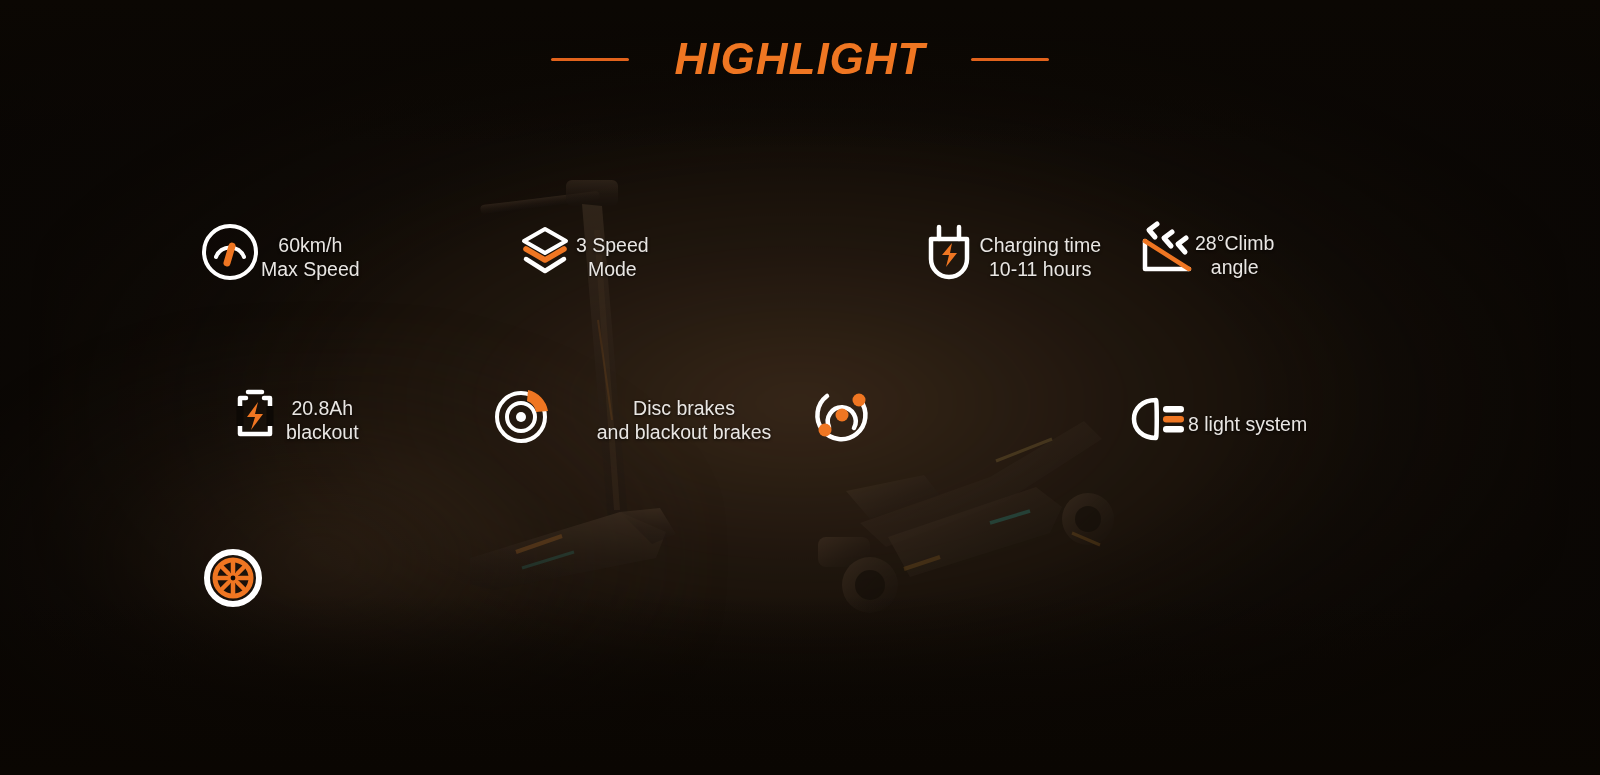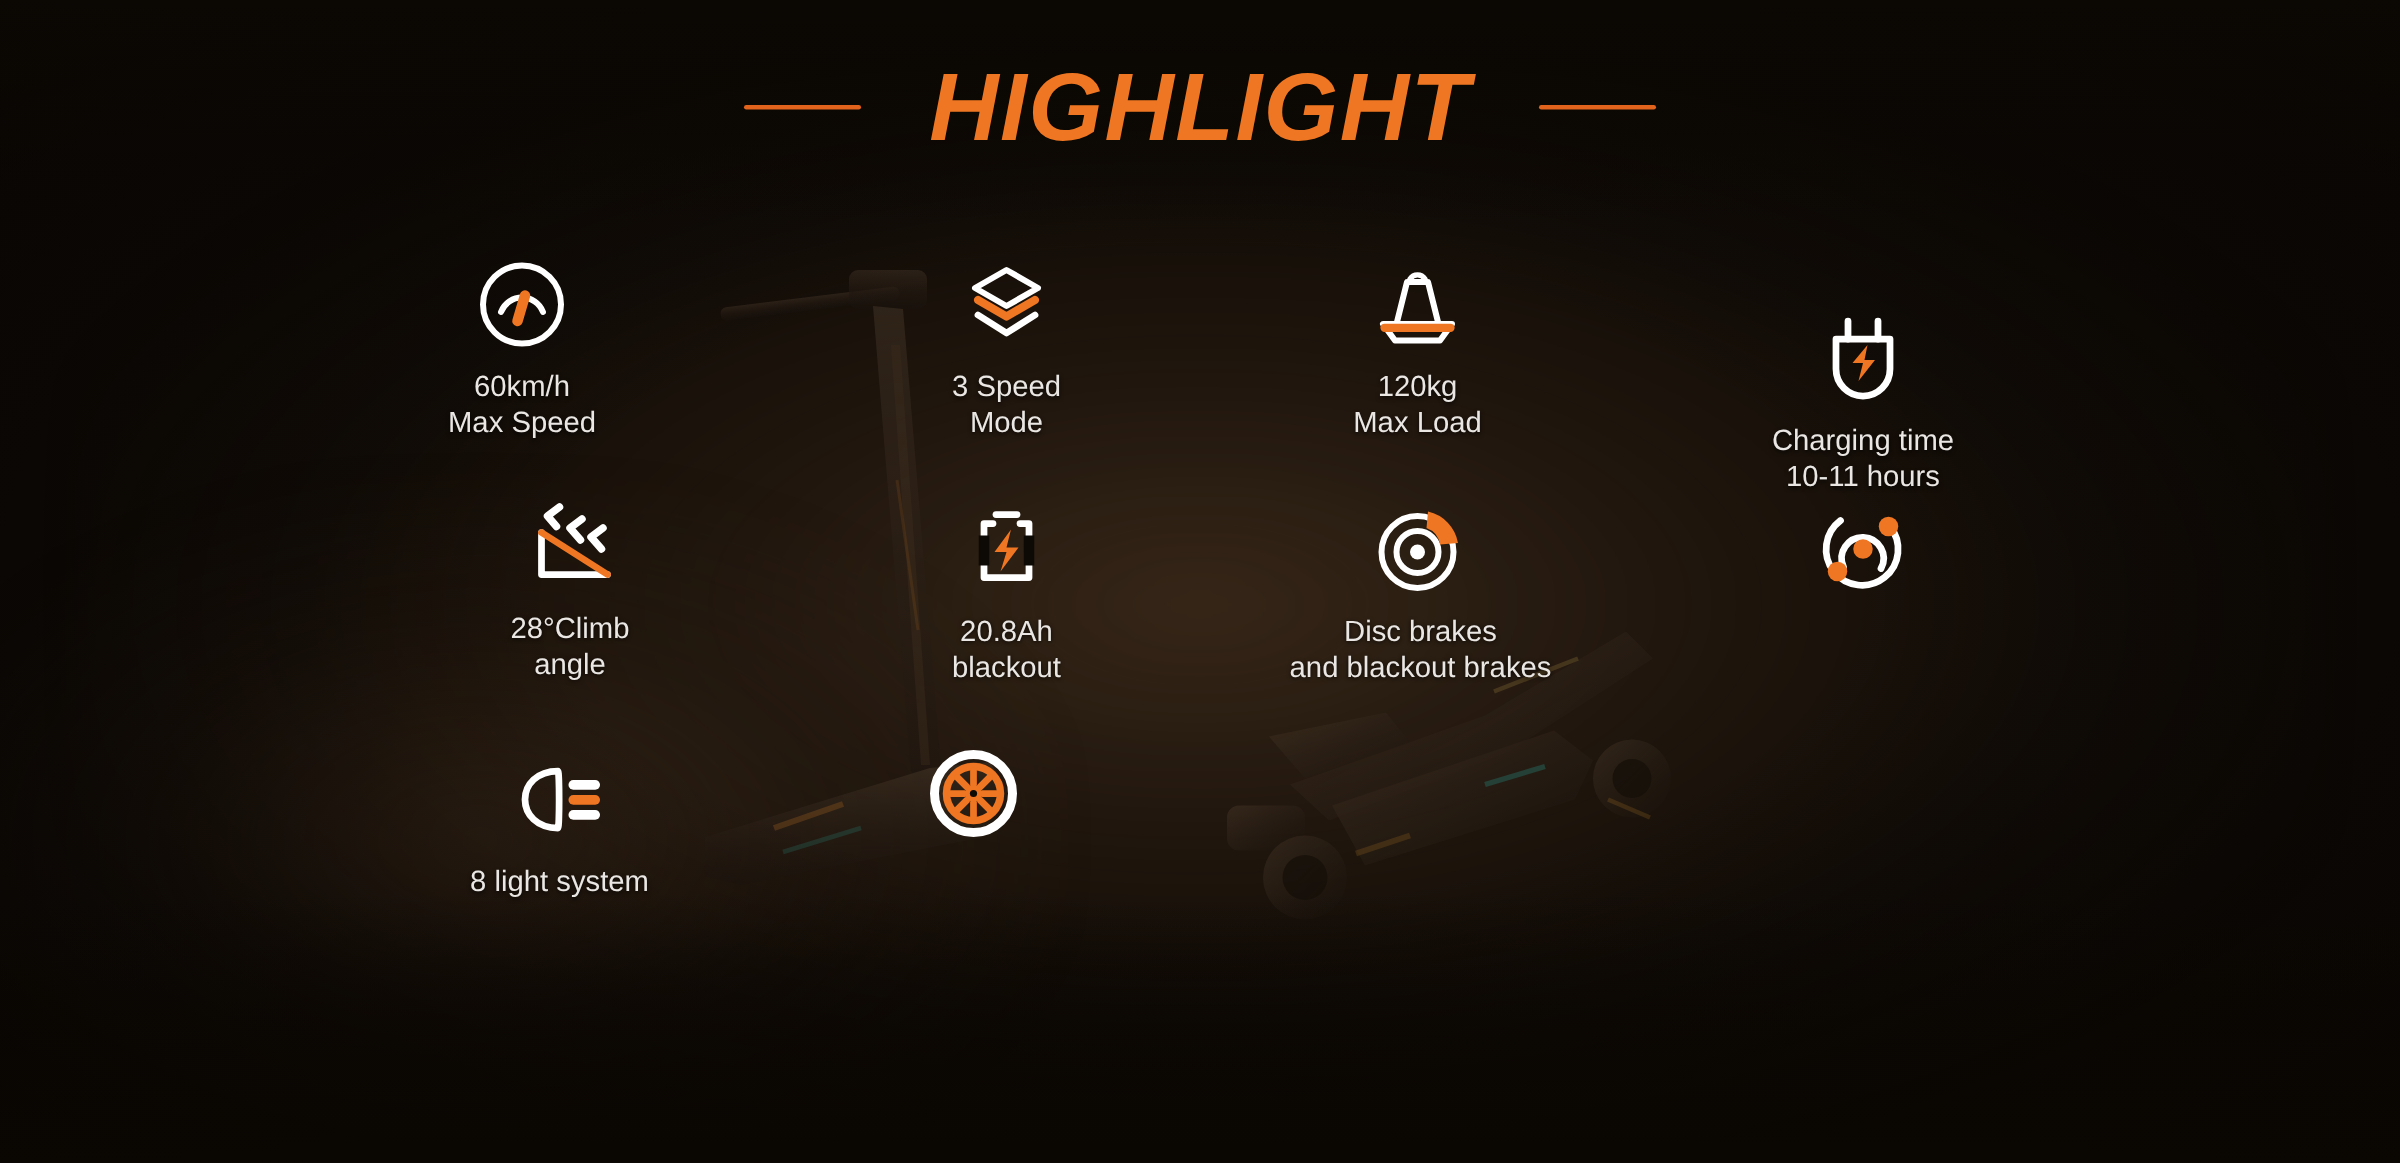--- a/index.html
+++ b/index.html
@@ -50,35 +50,35 @@
   #scooter-right { left:800px; top:395px; width:330px; height:220px; }
 
   
   #header {
     position:absolute; left:0; right:0; top:34px;
     display:flex; align-items:center; justify-content:center; gap:46px;
     z-index:5;
   }
   .rule { width:78px; height:3px; border-radius:2px; background:#e2631c; }
   #page-title {
-    font-size:64px; font-weight:bold; font-style:italic;
+    font-size:44px; font-weight:bold; font-style:italic;
     color:#ef7622; letter-spacing:1px;
     font-family:"Liberation Sans", sans-serif;
   }
 
   
   #features {
     position:absolute; left:204px; top:168px; width:1192px;
     display:grid;
     grid-template-columns:repeat(4,1fr);
     grid-template-rows:repeat(3,163px);
     z-index:4;
   }
   .feature {
-    display:flex; flex-direction:column; align-items:center;
+    display:flex; flex-direction:row; align-items:center;
     padding-top:4px;
   }
   .feature .ic { width:62px; height:62px; display:block; }
   .feature .caption {
     margin-top:13px; text-align:center;
     color:#e9e6e3; font-size:19.5px; line-height:1.22;
     text-shadow:0 1px 3px rgba(0,0,0,0.75);
     white-space:pre-line;
   }
   .wide .caption { width:260px; }
@@ -187,31 +187,20 @@
     <span class="ic">
       <svg class="ic" viewBox="0 0 62 62">
         <path d="M31 8 L52 20 L31 32 L10 20 Z" fill="none" stroke="#fff" stroke-width="4" stroke-linejoin="round"></path>
         <path d="M12 28 L31 39 L50 28" fill="none" stroke="#ef7622" stroke-width="5.5" stroke-linejoin="round" stroke-linecap="round"></path>
         <path d="M12 38 L31 50 L50 38" fill="none" stroke="#fff" stroke-width="4.5" stroke-linejoin="round" stroke-linecap="round"></path>
       </svg>
     </span>
     <div class="caption"><span>3 Speed</span><br><span>Mode</span></div>
   </div>
 
-  <div class="feature c3">
-    <span class="ic">
-      <svg class="ic" viewBox="0 0 62 62">
-        <path d="M26 14 A6 6 0 0 1 36 14" fill="none" stroke="#fff" stroke-width="3.5" stroke-linecap="round"></path>
-        <path d="M24 16 L38 16 L45 44 L17 44 Z" fill="none" stroke="#fff" stroke-width="4" stroke-linejoin="round"></path>
-        <path d="M8 44 L54 44 L46 55 L16 55 Z" fill="none" stroke="#fff" stroke-width="4" stroke-linejoin="round"></path>
-        <path d="M9 46.5 L53 46.5" stroke="#ef7622" stroke-width="5.5" stroke-linecap="round"></path>
-      </svg>
-    </span>
-    <div class="caption"><span>120kg</span><br><span>Max Load</span></div>
-  </div>
 
   <div class="feature c4">
     <span class="ic">
       <svg class="ic" viewBox="0 0 62 62">
         <path d="M21 6 L21 18" stroke="#fff" stroke-width="4.5" stroke-linecap="round"></path>
         <path d="M41 6 L41 18" stroke="#fff" stroke-width="4.5" stroke-linecap="round"></path>
         <path d="M13 18 L49 18 L49 38 A18 18 0 0 1 13 38 Z" fill="none" stroke="#fff" stroke-width="4.5" stroke-linejoin="round"></path>
         <path d="M34 22 L24 34 L31 34 L28 46 L39 32 L32 32 Z" fill="#ef7622"></path>
       </svg>
     </span>

